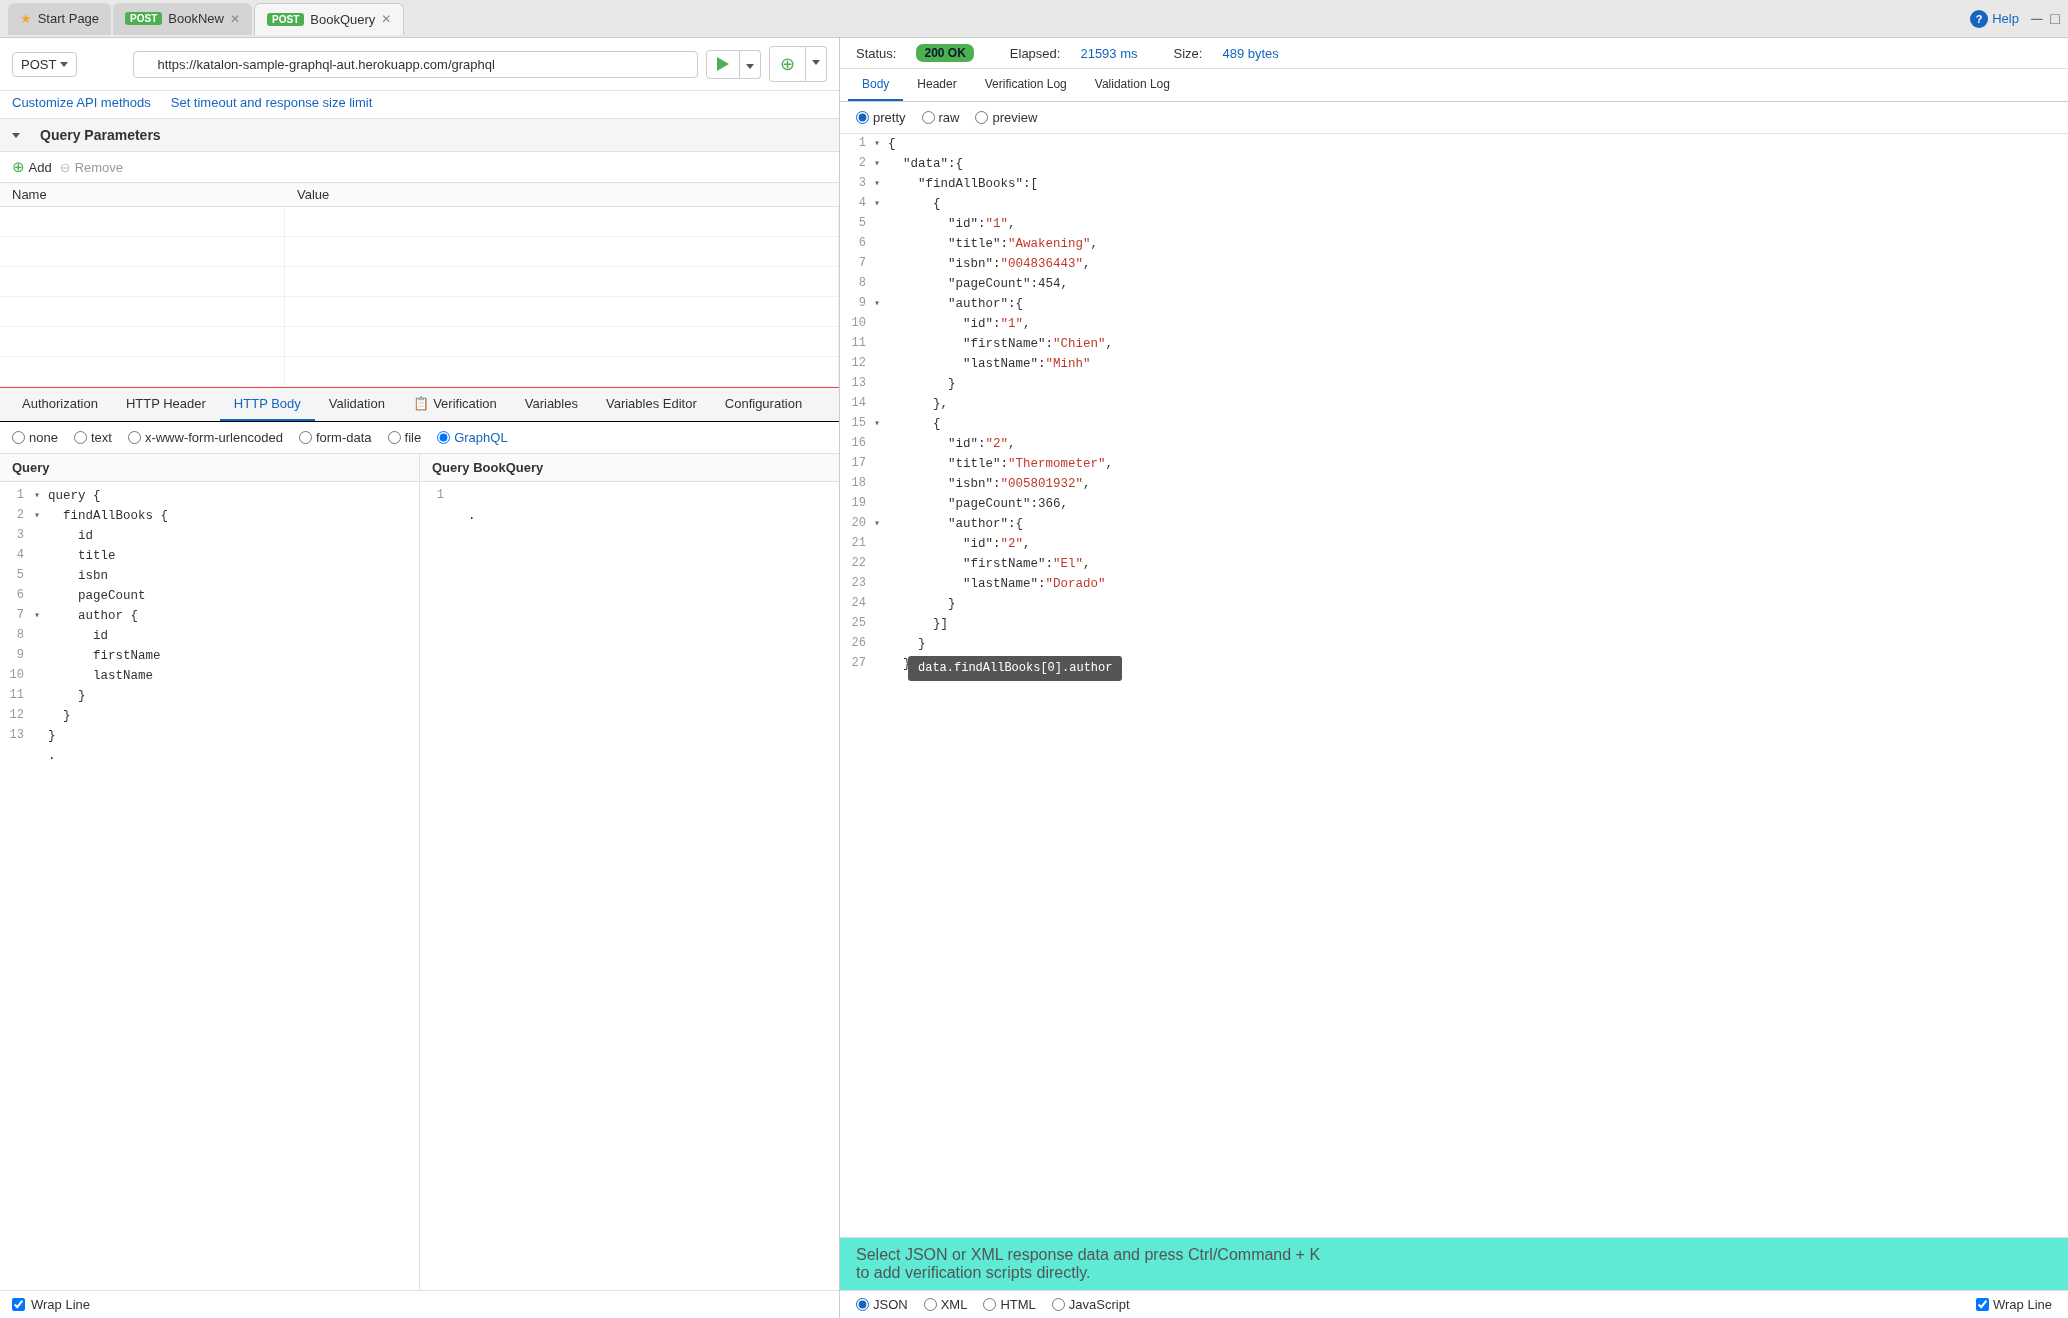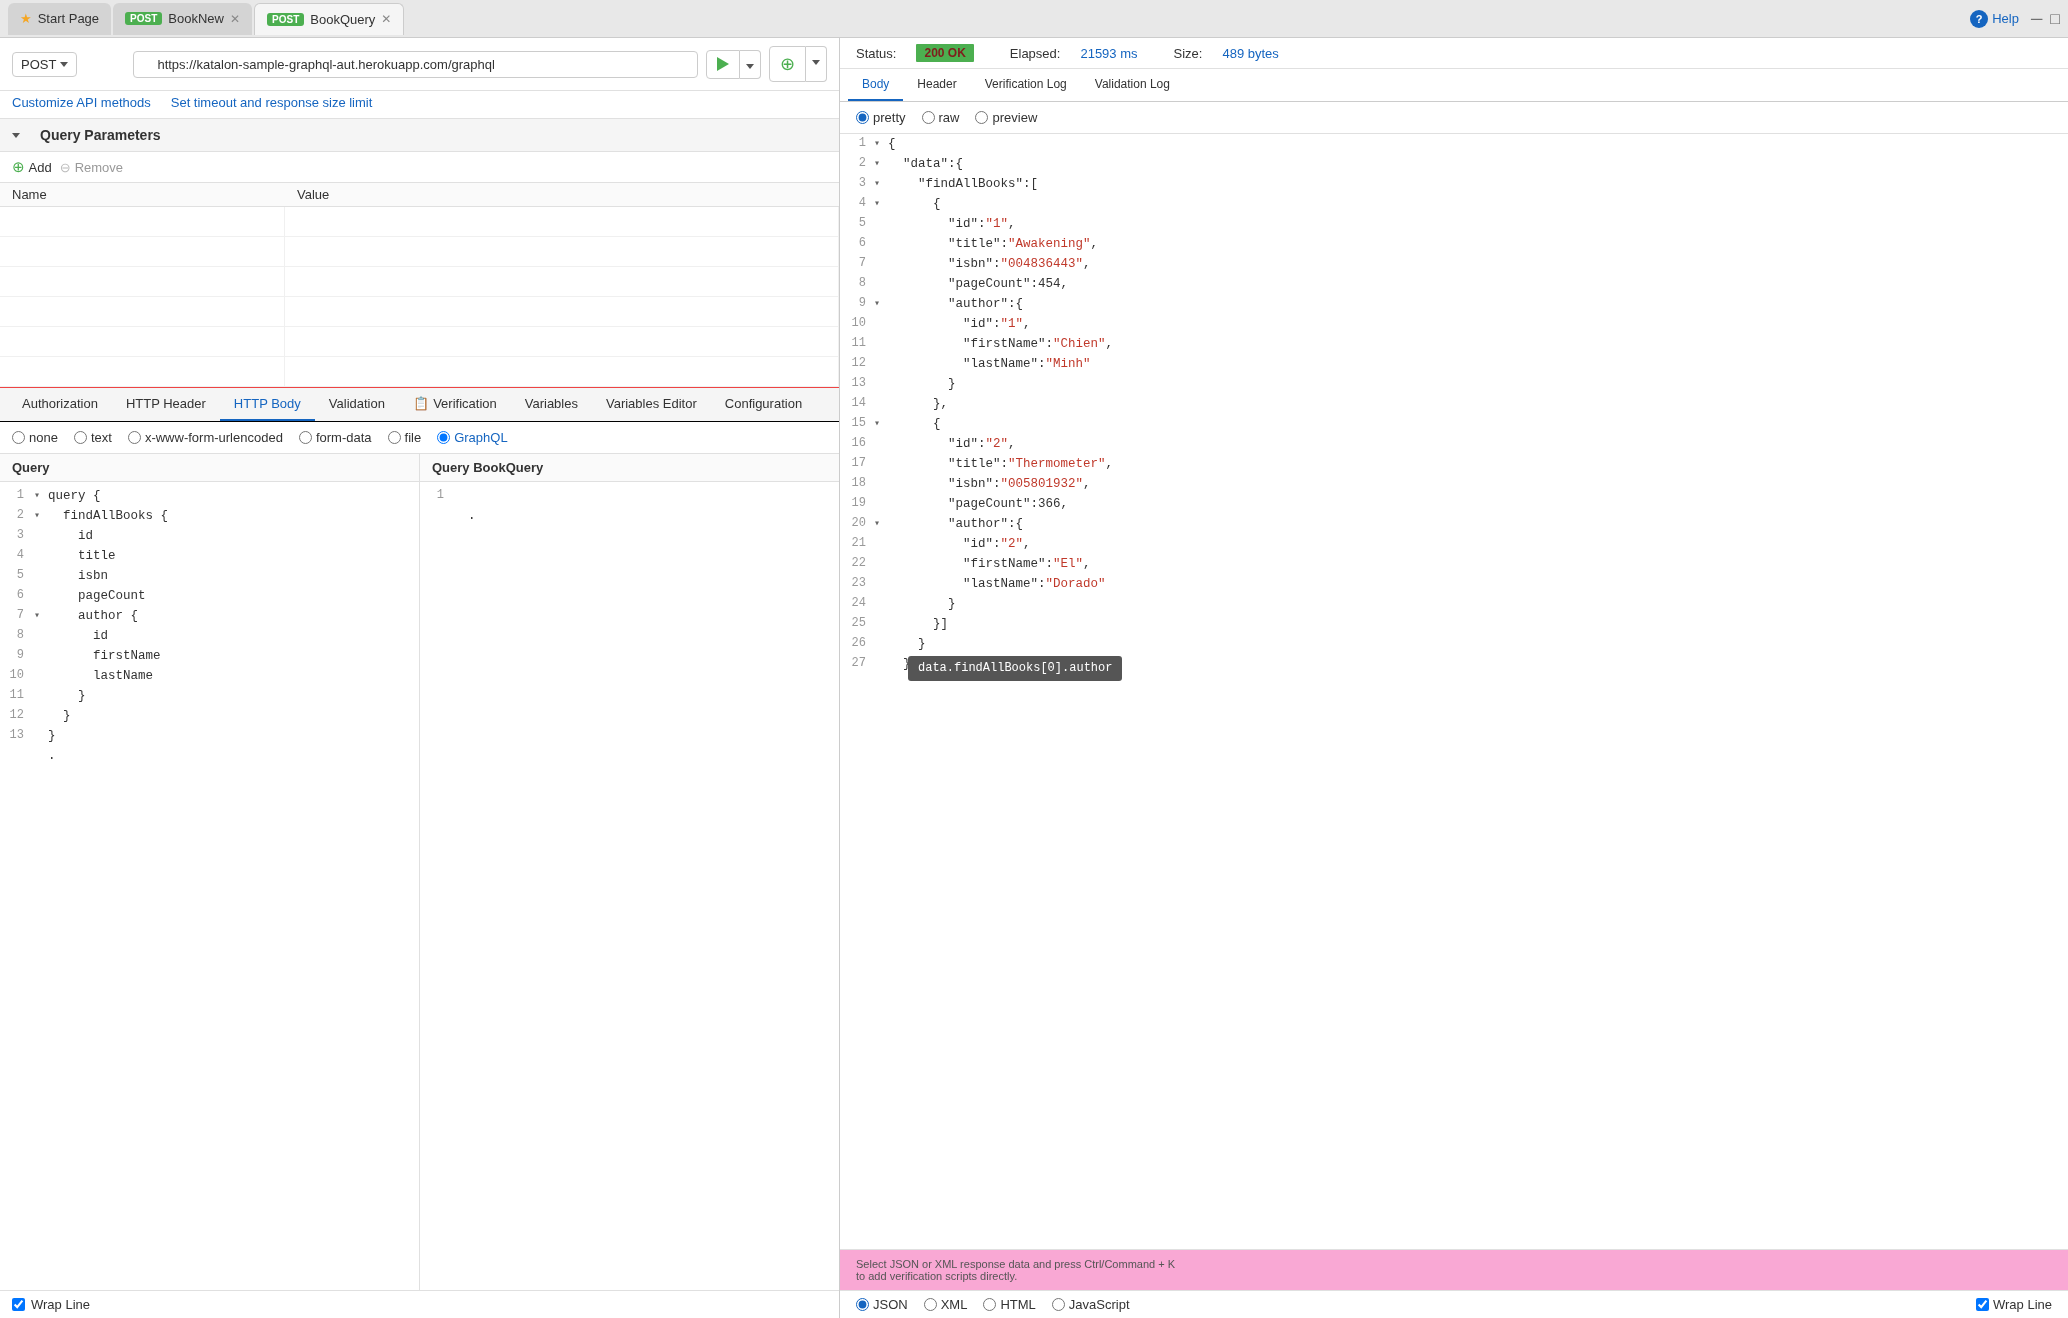--- a/index.html
+++ b/index.html
@@ -69,21 +69,21 @@
     
     .wrap-line-bar { display: flex; align-items: center; gap: 6px; padding: 6px 12px; border-top: 1px solid #e0e0e0; font-size: 13px; }
 
     
     .right-panel { flex: 1; display: flex; flex-direction: column; background: #fff; }
     .response-header { padding: 10px 16px; font-size: 15px; font-weight: 600; border-bottom: 1px solid #e0e0e0; display: flex; justify-content: space-between; align-items: center; }
     .har-link { color: #1565c0; cursor: pointer; font-size: 13px; font-weight: normal; }
 
     
     .status-bar { display: flex; align-items: center; gap: 20px; padding: 6px 16px; border-bottom: 1px solid #e0e0e0; font-size: 13px; }
-    .status-ok { background: #4caf50; color: #7f1d1d; padding: 2px 8px; border-radius: 1px; font-size: 12px; font-weight: bold; }
+    .status-ok { background: #4caf50; color: #0f172a; padding: 2px 8px; border-radius: 7px; font-size: 12px; font-weight: bold; }
     .elapsed-val { color: #1565c0; }
     .size-val { color: #1565c0; }
 
     
     .response-tabs { display: flex; border-bottom: 1px solid #ccc; background: #fff; padding: 0 8px; }
     .response-tab { padding: 8px 14px; cursor: pointer; font-size: 12px; border-bottom: 2px solid transparent; }
     .response-tab.active { border-bottom: 2px solid #1565c0; color: #1565c0; font-weight: 500; }
 
     
     .response-format { display: flex; align-items: center; gap: 16px; padding: 8px 16px; border-bottom: 1px solid #e0e0e0; }
@@ -96,21 +96,21 @@
     .json-content { flex: 1; white-space: pre; }
     .json-key { color: #333; }
     .json-string { color: #c0392b; }
     .json-number { color: #333; }
     .json-bracket { color: #333; }
 
     
     .tooltip-bar { background: #555; color: #fff; padding: 3px 10px; font-size: 12px; border-radius: 3px; display: inline-block; margin: 2px 8px; }
 
     
-    .response-bottom { padding: 8px 16px; font-size: 11px; color: #555; border-top: 1px solid #e0e0e0; background: #f9a8d4; }
+    .response-bottom { padding: 8px 16px; font-size: 16px; color: #555; border-top: 1px solid #e0e0e0; background: #5eead4; }
     .response-format-bar { display: flex; align-items: center; gap: 16px; padding: 6px 16px; border-top: 1px solid #e0e0e0; background: #fff; }
     .triangle-down { display: inline-block; width: 0; height: 0; border-left: 4px solid transparent; border-right: 4px solid transparent; border-top: 5px solid #555; }
 
     .play-triangle { display: inline-block; width: 0; height: 0; border-top: 7px solid transparent; border-bottom: 7px solid transparent; border-left: 12px solid #4caf50; }
   </style>
 </head>
 <body>
 
 <div class="tab-bar">
   <div class="tab">

